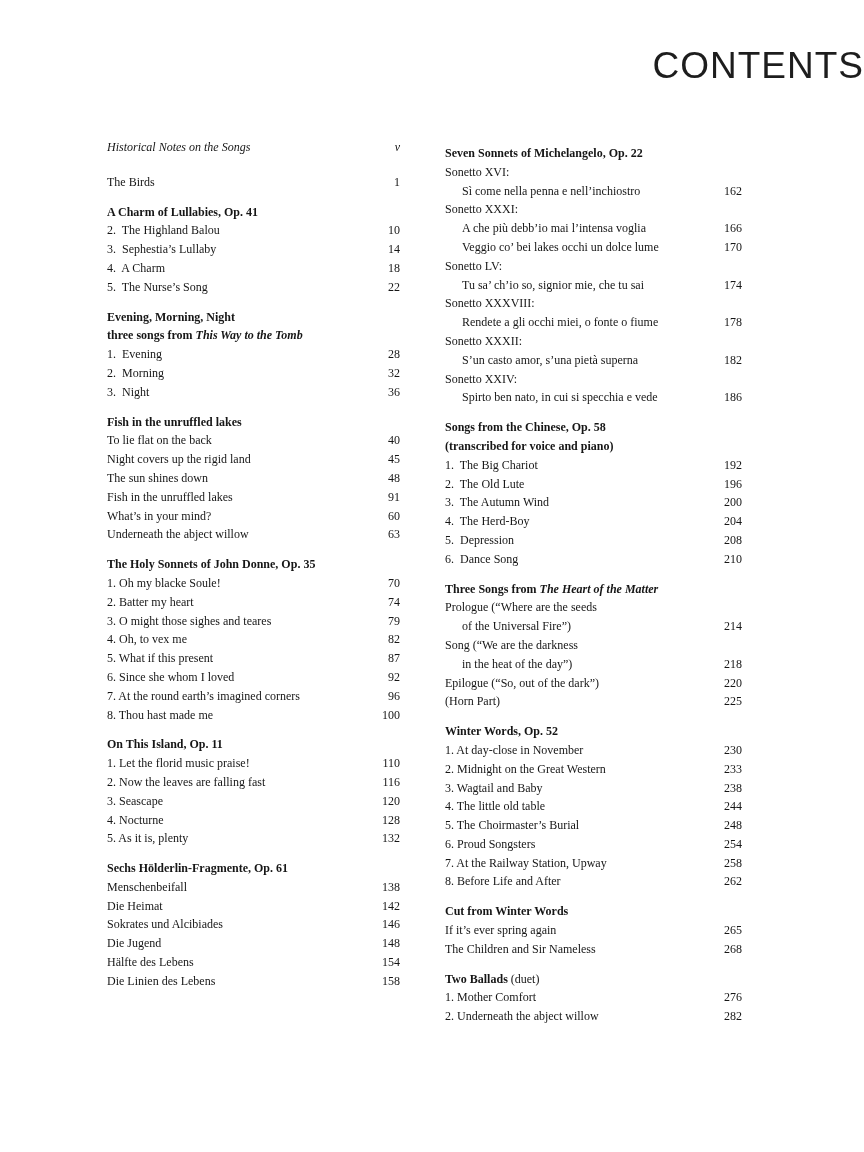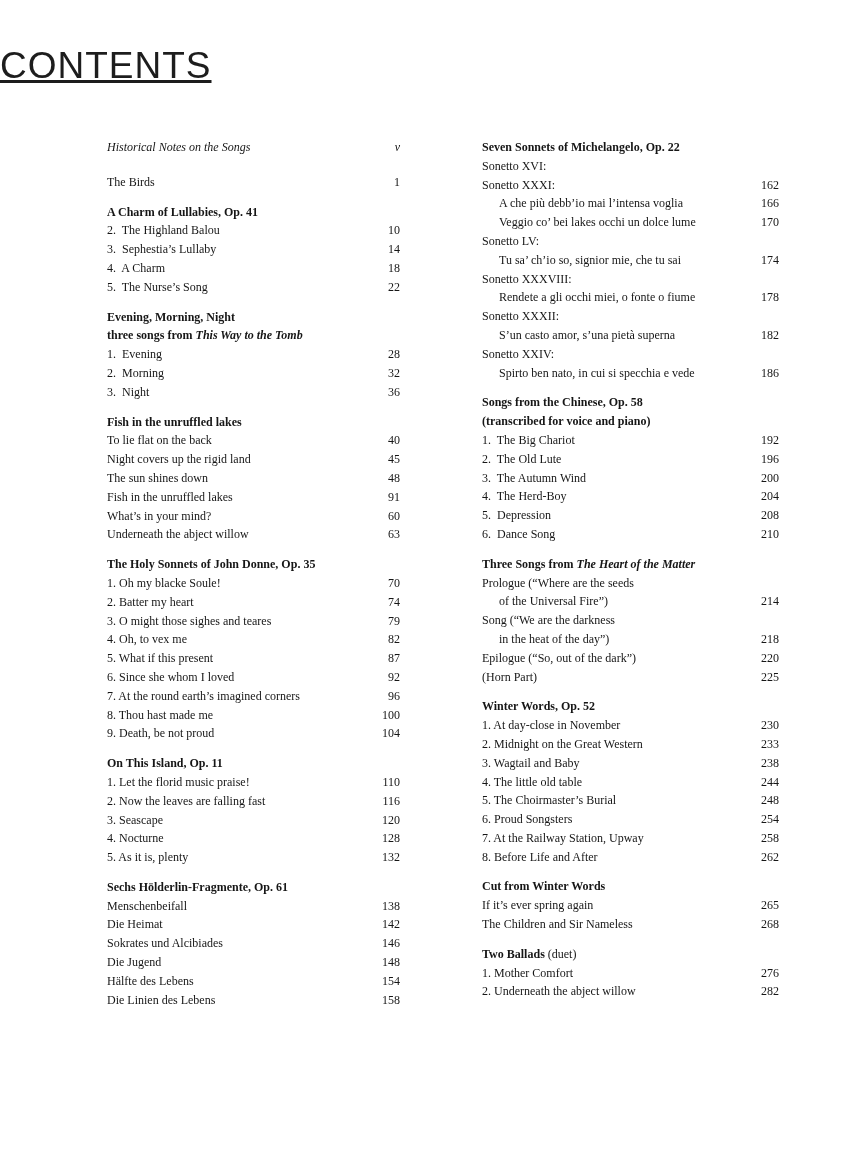--- a/index.html
+++ b/index.html
@@ -10,37 +10,36 @@
     background: #ffffff;
     font-family: "Liberation Serif", serif;
     color: #161616;
     overflow: hidden;
   }
   .title {
     position: absolute;
     top: 47px;
     left: 0;
     width: 100%;
-    text-align: left;
+    text-align: right;
     font-family: "Liberation Sans", sans-serif;
     font-weight: 500;
     font-size: 37px;
     line-height: 37px;
     letter-spacing: 1px;
     color: #1d1d1d;
-    text-decoration: underline;
   }
   .col {
     position: absolute;
     top: 138px;
     font-size: 12px;
     line-height: 18.8px;
   }
   .col-left  { left: 107px; width: 293px; }
-  .col-right { left: 482px; width: 297px; }
+  .col-right { left: 445px; width: 297px; margin-top: 6px; }
   .sec + .sec { margin-top: 11px; }
   .col-left .sec:nth-child(2) { margin-top: 16px; }
   .row { position: relative; }
   .txt { white-space: pre; }
   .pg  { position: absolute; right: 0; top: 0; }
   .bold { font-weight: bold; }
   .italic { font-style: italic; }
   .bolditalic { font-weight: bold; font-style: italic; }
   .indent1 { padding-left: 17px; }
 </style>
@@ -82,21 +81,20 @@
       <div class="sec">
         <div class="row"><span class="txt"><span class="bold">The Holy Sonnets of John Donne, Op. 35</span></span></div>
         <div class="row"><span class="txt"><span class="">1. Oh my blacke Soule!</span></span><span class="pg">70</span></div>
         <div class="row"><span class="txt"><span class="">2. Batter my heart</span></span><span class="pg">74</span></div>
         <div class="row"><span class="txt"><span class="">3. O might those sighes and teares</span></span><span class="pg">79</span></div>
         <div class="row"><span class="txt"><span class="">4. Oh, to vex me</span></span><span class="pg">82</span></div>
         <div class="row"><span class="txt"><span class="">5. What if this present</span></span><span class="pg">87</span></div>
         <div class="row"><span class="txt"><span class="">6. Since she whom I loved</span></span><span class="pg">92</span></div>
         <div class="row"><span class="txt"><span class="">7. At the round earth’s imagined corners</span></span><span class="pg">96</span></div>
         <div class="row"><span class="txt"><span class="">8. Thou hast made me</span></span><span class="pg">100</span></div>
-        <div class="row"><span class="txt"><span class="">9. Death, be not proud</span></span><span class="pg">104</span></div>
       </div>
       <div class="sec">
         <div class="row"><span class="txt"><span class="bold">On This Island, Op. 11</span></span></div>
         <div class="row"><span class="txt"><span class="">1. Let the florid music praise!</span></span><span class="pg">110</span></div>
         <div class="row"><span class="txt"><span class="">2. Now the leaves are falling fast</span></span><span class="pg">116</span></div>
         <div class="row"><span class="txt"><span class="">3. Seascape</span></span><span class="pg">120</span></div>
         <div class="row"><span class="txt"><span class="">4. Nocturne</span></span><span class="pg">128</span></div>
         <div class="row"><span class="txt"><span class="">5. As it is, plenty</span></span><span class="pg">132</span></div>
       </div>
       <div class="sec">
@@ -106,21 +104,21 @@
         <div class="row"><span class="txt"><span class="">Sokrates und Alcibiades</span></span><span class="pg">146</span></div>
         <div class="row"><span class="txt"><span class="">Die Jugend</span></span><span class="pg">148</span></div>
         <div class="row"><span class="txt"><span class="">Hälfte des Lebens</span></span><span class="pg">154</span></div>
         <div class="row"><span class="txt"><span class="">Die Linien des Lebens</span></span><span class="pg">158</span></div>
       </div>
     </div>
   <div class="col col-right">
       <div class="sec">
         <div class="row"><span class="txt"><span class="bold">Seven Sonnets of Michelangelo, Op. 22</span></span></div>
         <div class="row"><span class="txt"><span class="">Sonetto XVI:</span></span></div>
-        <div class="row indent1"><span class="pg">162</span></div>
+        <div class="row indent1"><span class="txt"><span class="">Sì come nella penna e nell’inchiostro</span></span><span class="pg">162</span></div>
         <div class="row"><span class="txt"><span class="">Sonetto XXXI:</span></span></div>
         <div class="row indent1"><span class="txt"><span class="">A che più debb’io mai l’intensa voglia</span></span><span class="pg">166</span></div>
         <div class="row indent1"><span class="txt"><span class="">Veggio co’ bei lakes occhi un dolce lume</span></span><span class="pg">170</span></div>
         <div class="row"><span class="txt"><span class="">Sonetto LV:</span></span></div>
         <div class="row indent1"><span class="txt"><span class="">Tu sa’ ch’io so, signior mie, che tu sai</span></span><span class="pg">174</span></div>
         <div class="row"><span class="txt"><span class="">Sonetto XXXVIII:</span></span></div>
         <div class="row indent1"><span class="txt"><span class="">Rendete a gli occhi miei, o fonte o fiume</span></span><span class="pg">178</span></div>
         <div class="row"><span class="txt"><span class="">Sonetto XXXII:</span></span></div>
         <div class="row indent1"><span class="txt"><span class="">S’un casto amor, s’una pietà superna</span></span><span class="pg">182</span></div>
         <div class="row"><span class="txt"><span class="">Sonetto XXIV:</span></span></div>

